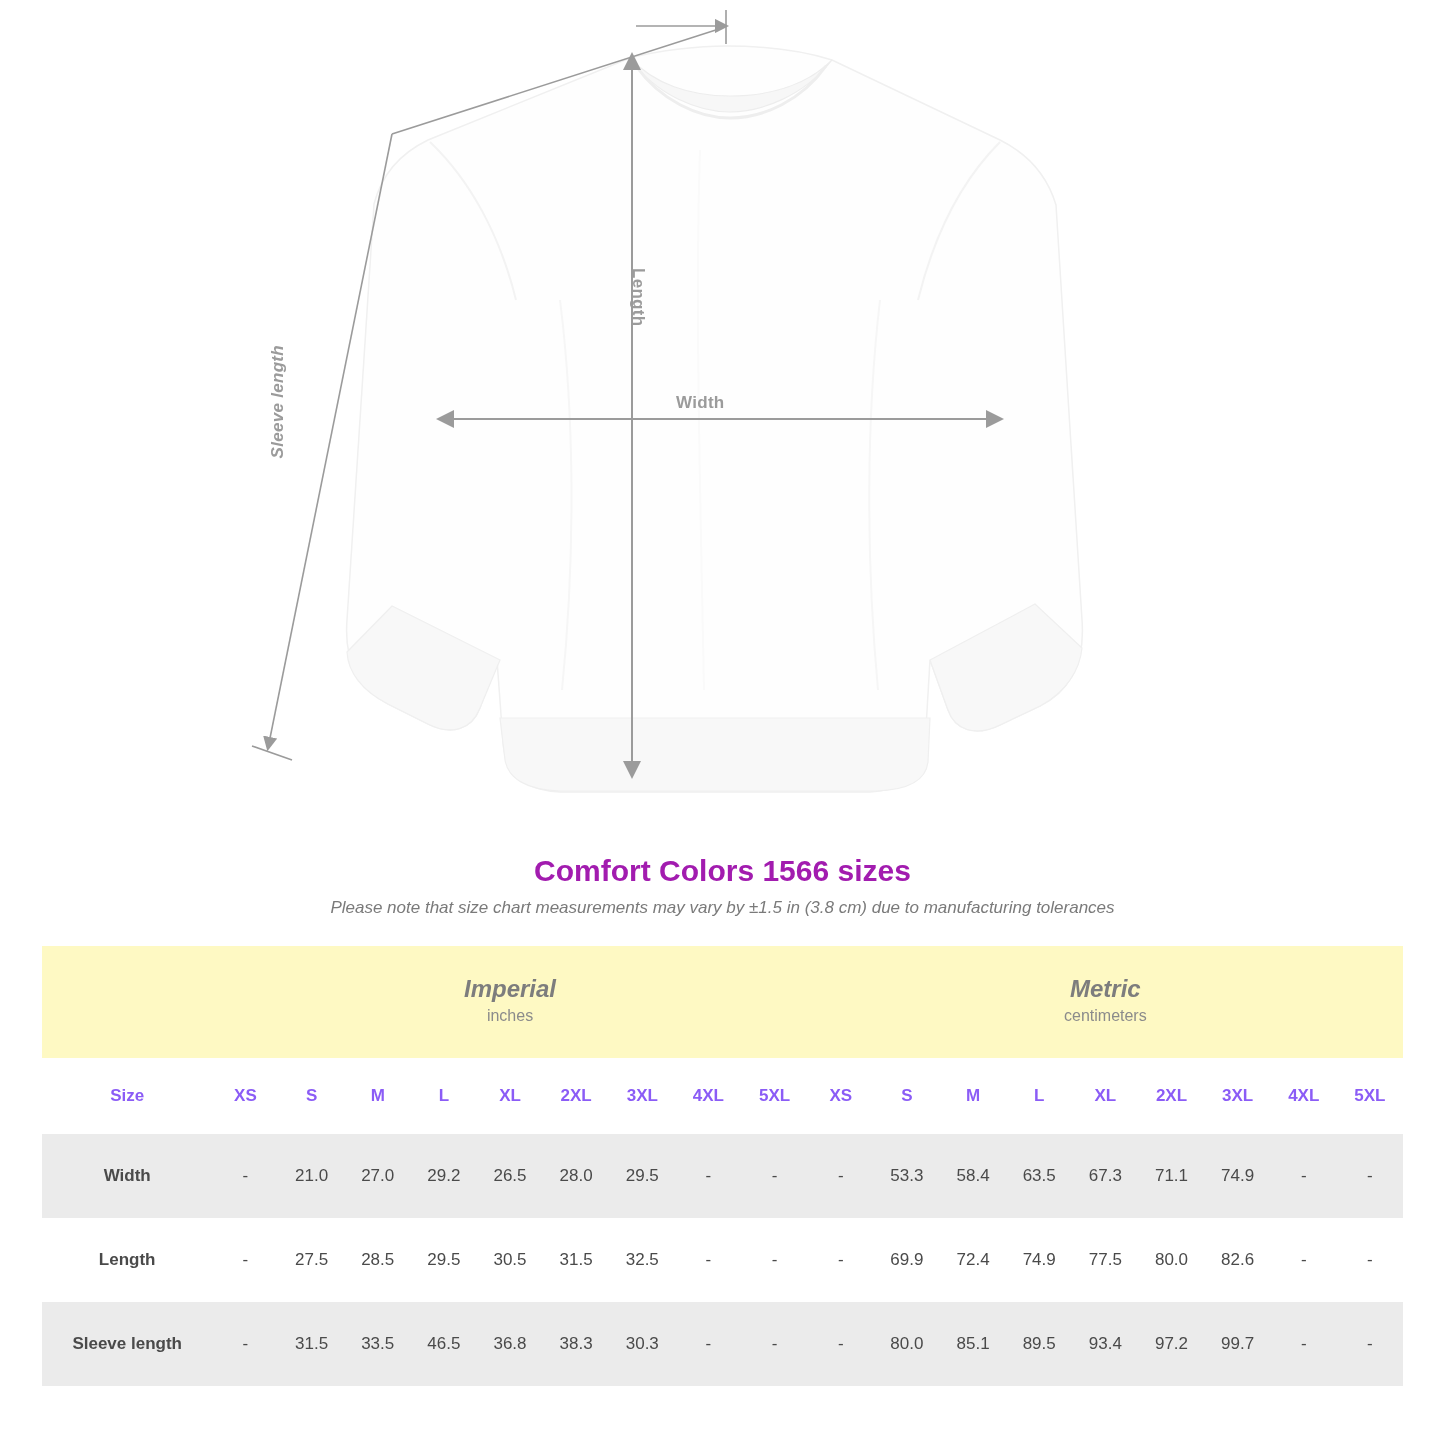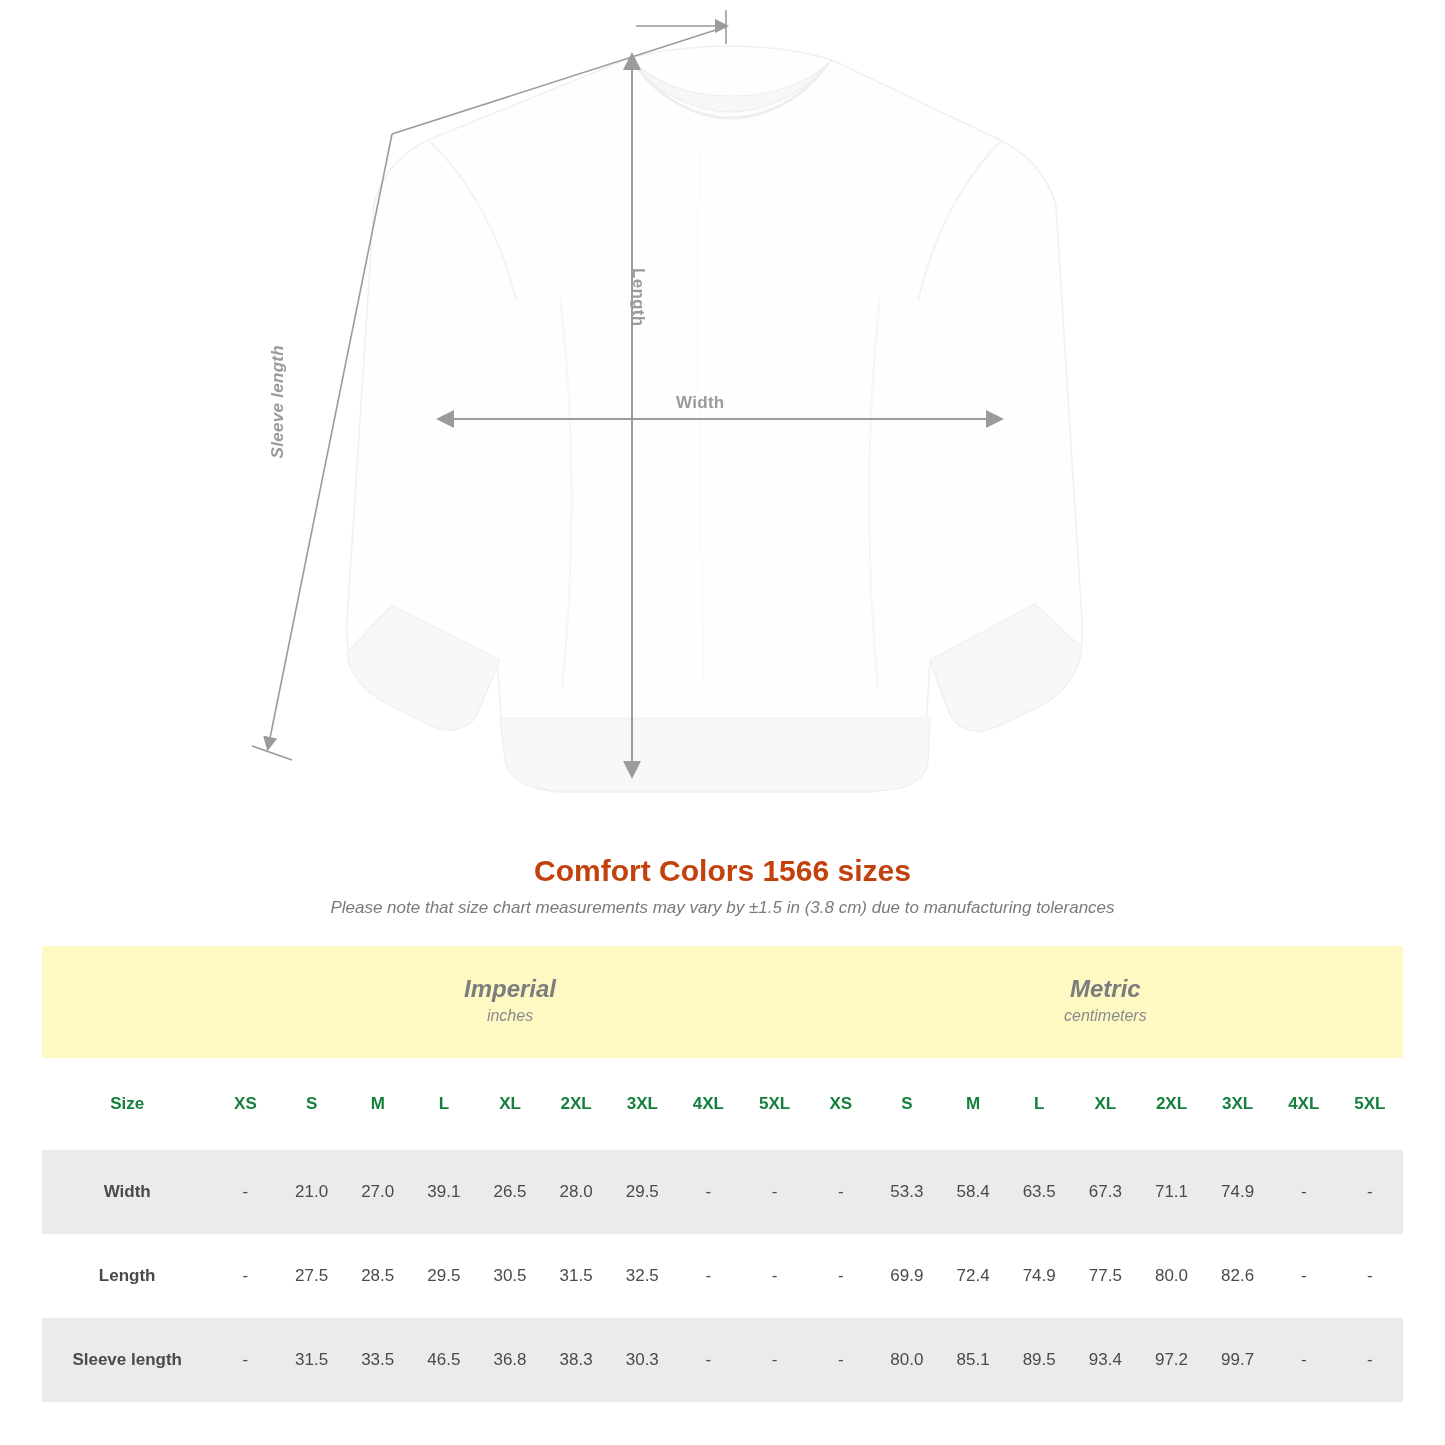--- a/index.html
+++ b/index.html
@@ -53,21 +53,21 @@
   }
 
   
   .title-block {
     text-align: center;
     margin-top: 24px;
   }
   .chart-title {
     font-size: 30px;
     font-weight: bold;
-    color: #c2410c;
+    color: #a21caf;
     margin: 0 0 10px 0;
   }
   .chart-note {
     font-size: 17px;
     font-style: italic;
     color: #7a7a7a;
     margin: 8px;
   }
 
   
@@ -93,30 +93,29 @@
   }
   .unit-name {
     font-size: 24px;
     font-weight: bold;
     font-style: italic;
     color: #7d7d7d;
     line-height: 1.15;
   }
   .unit-sub {
     font-size: 16px;
-    font-style: italic;
     color: #8b8b8b;
     line-height: 1.6;
   }
   tr.header-row td {
-    height: 92px;
+    height: 76px;
     background: #ffffff;
     font-weight: bold;
     font-size: 17px;
-    color: #15803d;
+    color: #8b5cf6;
   }
   tr.data-row td {
     height: 84px;
   }
   tr.row-shaded td {
     background: #ebebeb;
   }
   tr.row-plain td {
     background: #ffffff;
   }
@@ -269,21 +268,21 @@
         <td>3XL</td>
         <td>4XL</td>
         <td>5XL</td>
       </tr>
 
       <tr class="data-row row-shaded">
         <td class="rowhead">Width</td>
         <td>-</td>
         <td>21.0</td>
         <td>27.0</td>
-        <td>39.1</td>
+        <td>29.2</td>
         <td>26.5</td>
         <td>28.0</td>
         <td>29.5</td>
         <td>-</td>
         <td>-</td>
         <td>-</td>
         <td>53.3</td>
         <td>58.4</td>
         <td>63.5</td>
         <td>67.3</td>

